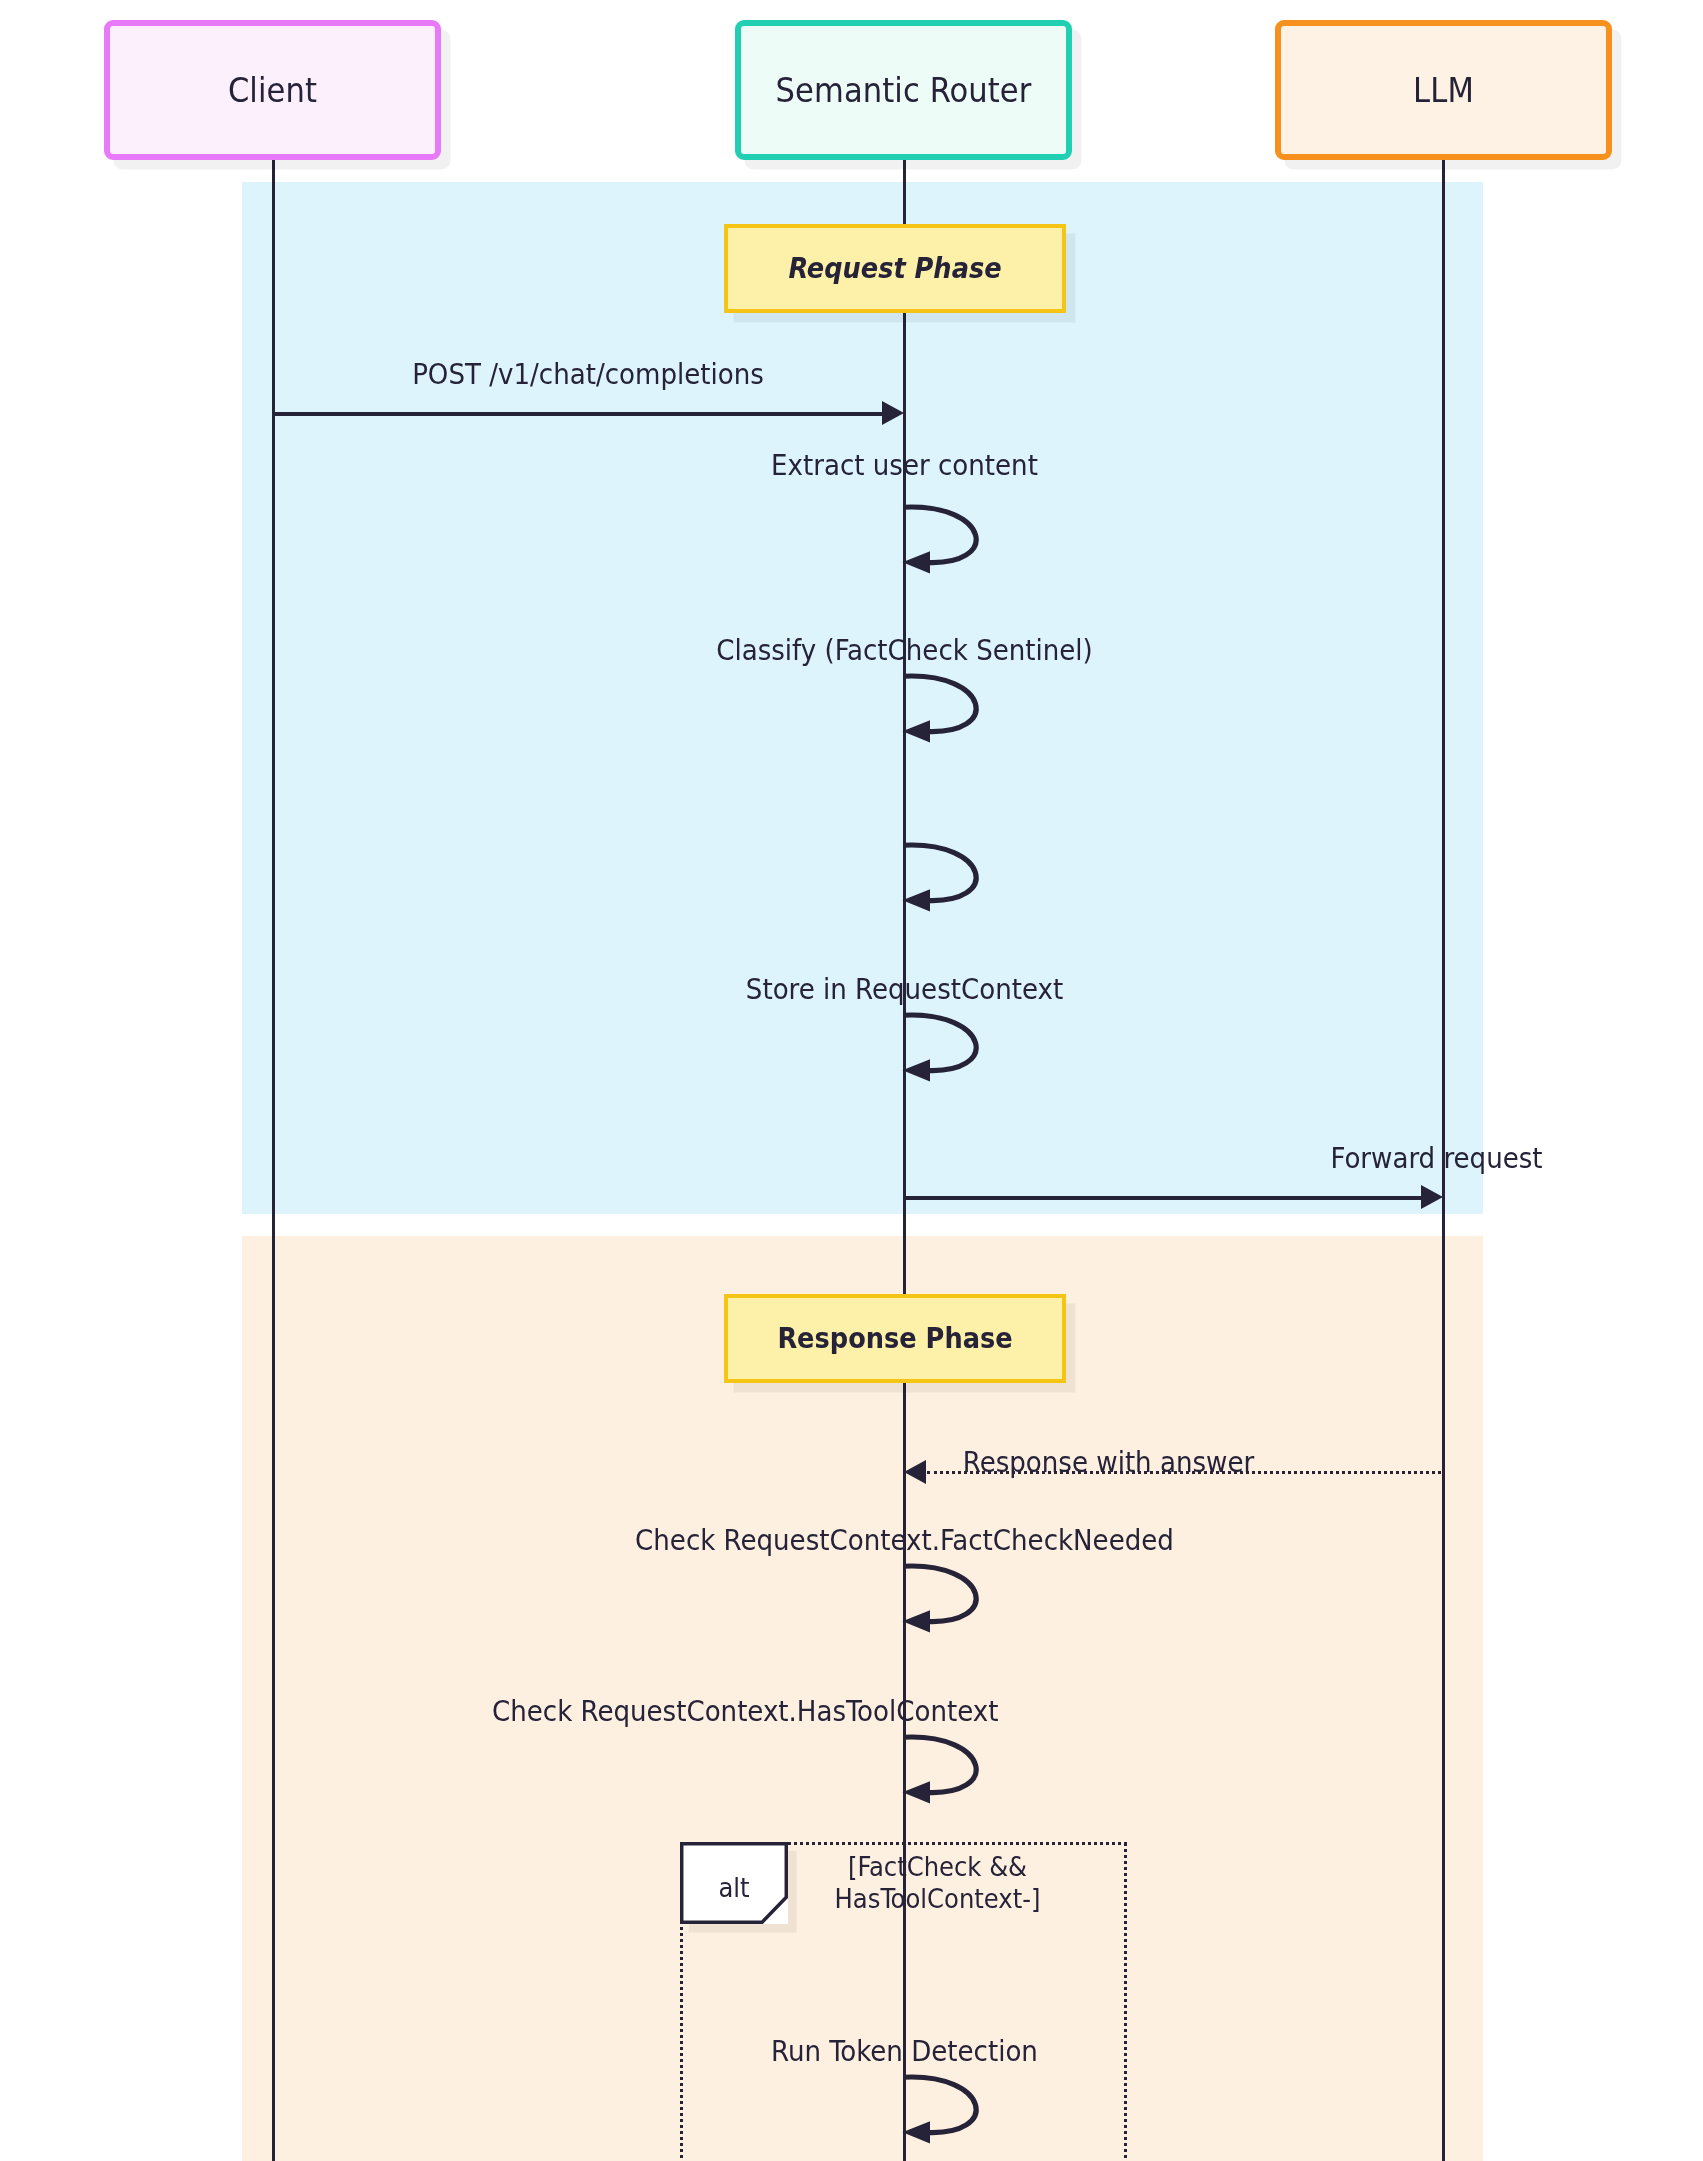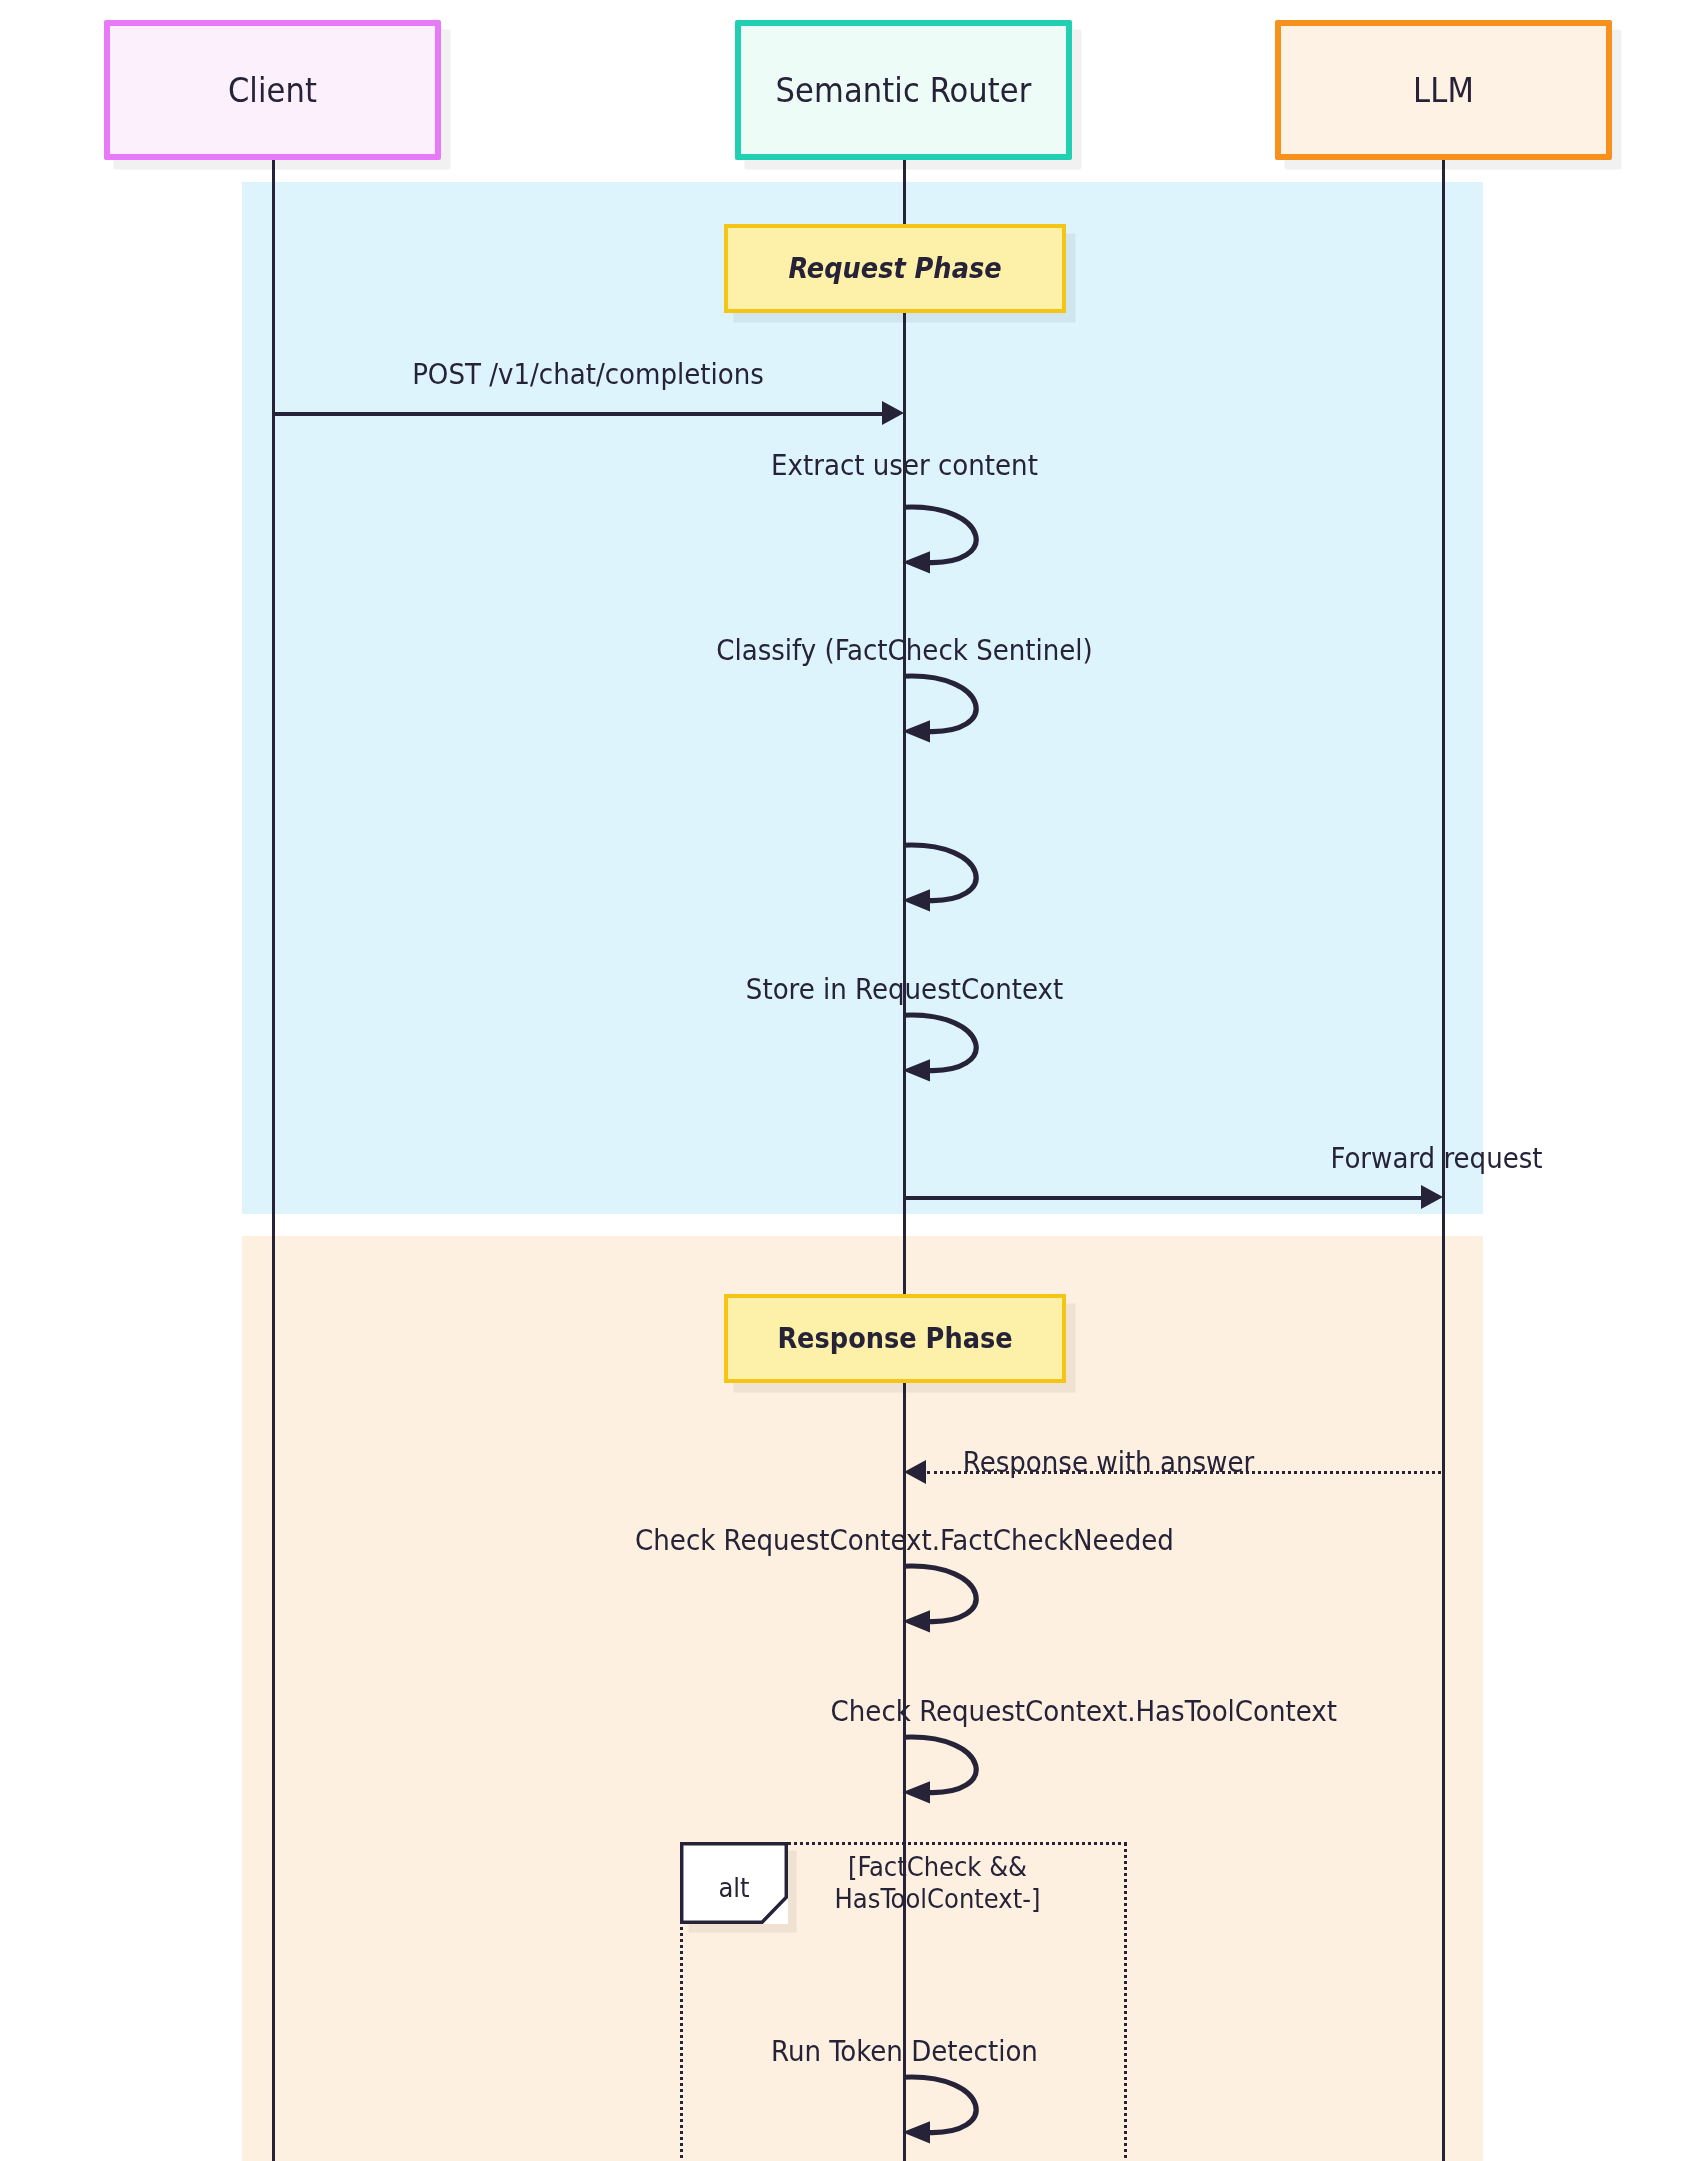--- a/index.html
+++ b/index.html
@@ -8,21 +8,21 @@
 
   
   .phase-rect{position:absolute;}
   #phase-request{left:242px;top:182px;width:1241px;height:1032px;background:#ddf4fd;}
   #phase-response{left:242px;top:1236px;width:1241px;height:1807px;background:#fdf0e0;}
 
   
   .lifeline{position:absolute;width:3px;background:#262339;}
 
   
-  .actor{position:absolute;border-radius:2px;box-sizing:border-box;
+  .actor{position:absolute;border-radius:9px;box-sizing:border-box;
          display:flex;align-items:center;justify-content:center;
          border-width:6px;border-style:solid;
          box-shadow:9.5px 9.5px 0 rgba(0,0,0,0.055);
          font-size:34px;color:#262339;font-weight:400;letter-spacing:0.1px;}
   .actor.client{background:#fdf0fd;border-color:#e879f9;}
   .actor.router{background:#eefcf7;border-color:#21d0b2;}
   .actor.llm{background:#fdf2e3;border-color:#f6911e;}
 
   
   .phase-label{position:absolute;background:#fdf0a9;border:4.3px solid #f5c515;
@@ -132,21 +132,21 @@
   <div class="arrowhead-l" style="left:904px;top:1460px;"></div>
 
   <div class="msg-label" style="left: 472px; top: 1523px; width: 865px; text-align: center;">Check RequestContext.FactCheckNeeded</div>
   <div class="selfloop" style="left:899px;top:1561px;">
     <svg width="112" height="69" viewBox="0 0 260 160">
       <path d="M 10 12 C 210 2 240 150 60 140" fill="none" stroke="#262339" stroke-width="12"></path>
       <polygon points="72,114 72,166 8,140" fill="#262339"></polygon>
     </svg>
   </div>
 
-  <div class="msg-label" style="left: 472px; top: 1694px; width: 865px; text-align: right;">Check RequestContext.HasToolContext</div>
+  <div class="msg-label" style="left: 492px; top: 1694px; width: 865px; text-align: left;">Check RequestContext.HasToolContext</div>
   <div class="selfloop" style="left:899px;top:1732px;">
     <svg width="112" height="69" viewBox="0 0 260 160">
       <path d="M 10 12 C 210 2 240 150 60 140" fill="none" stroke="#262339" stroke-width="12"></path>
       <polygon points="72,114 72,166 8,140" fill="#262339"></polygon>
     </svg>
   </div>
 
   <div class="alt-box" style="left:680px;top:1842px;width:447px;height:1068px;"></div>
 
   <div class="alt-tag" style="left:680px;top:1842px;width:108px;height:82px;">

